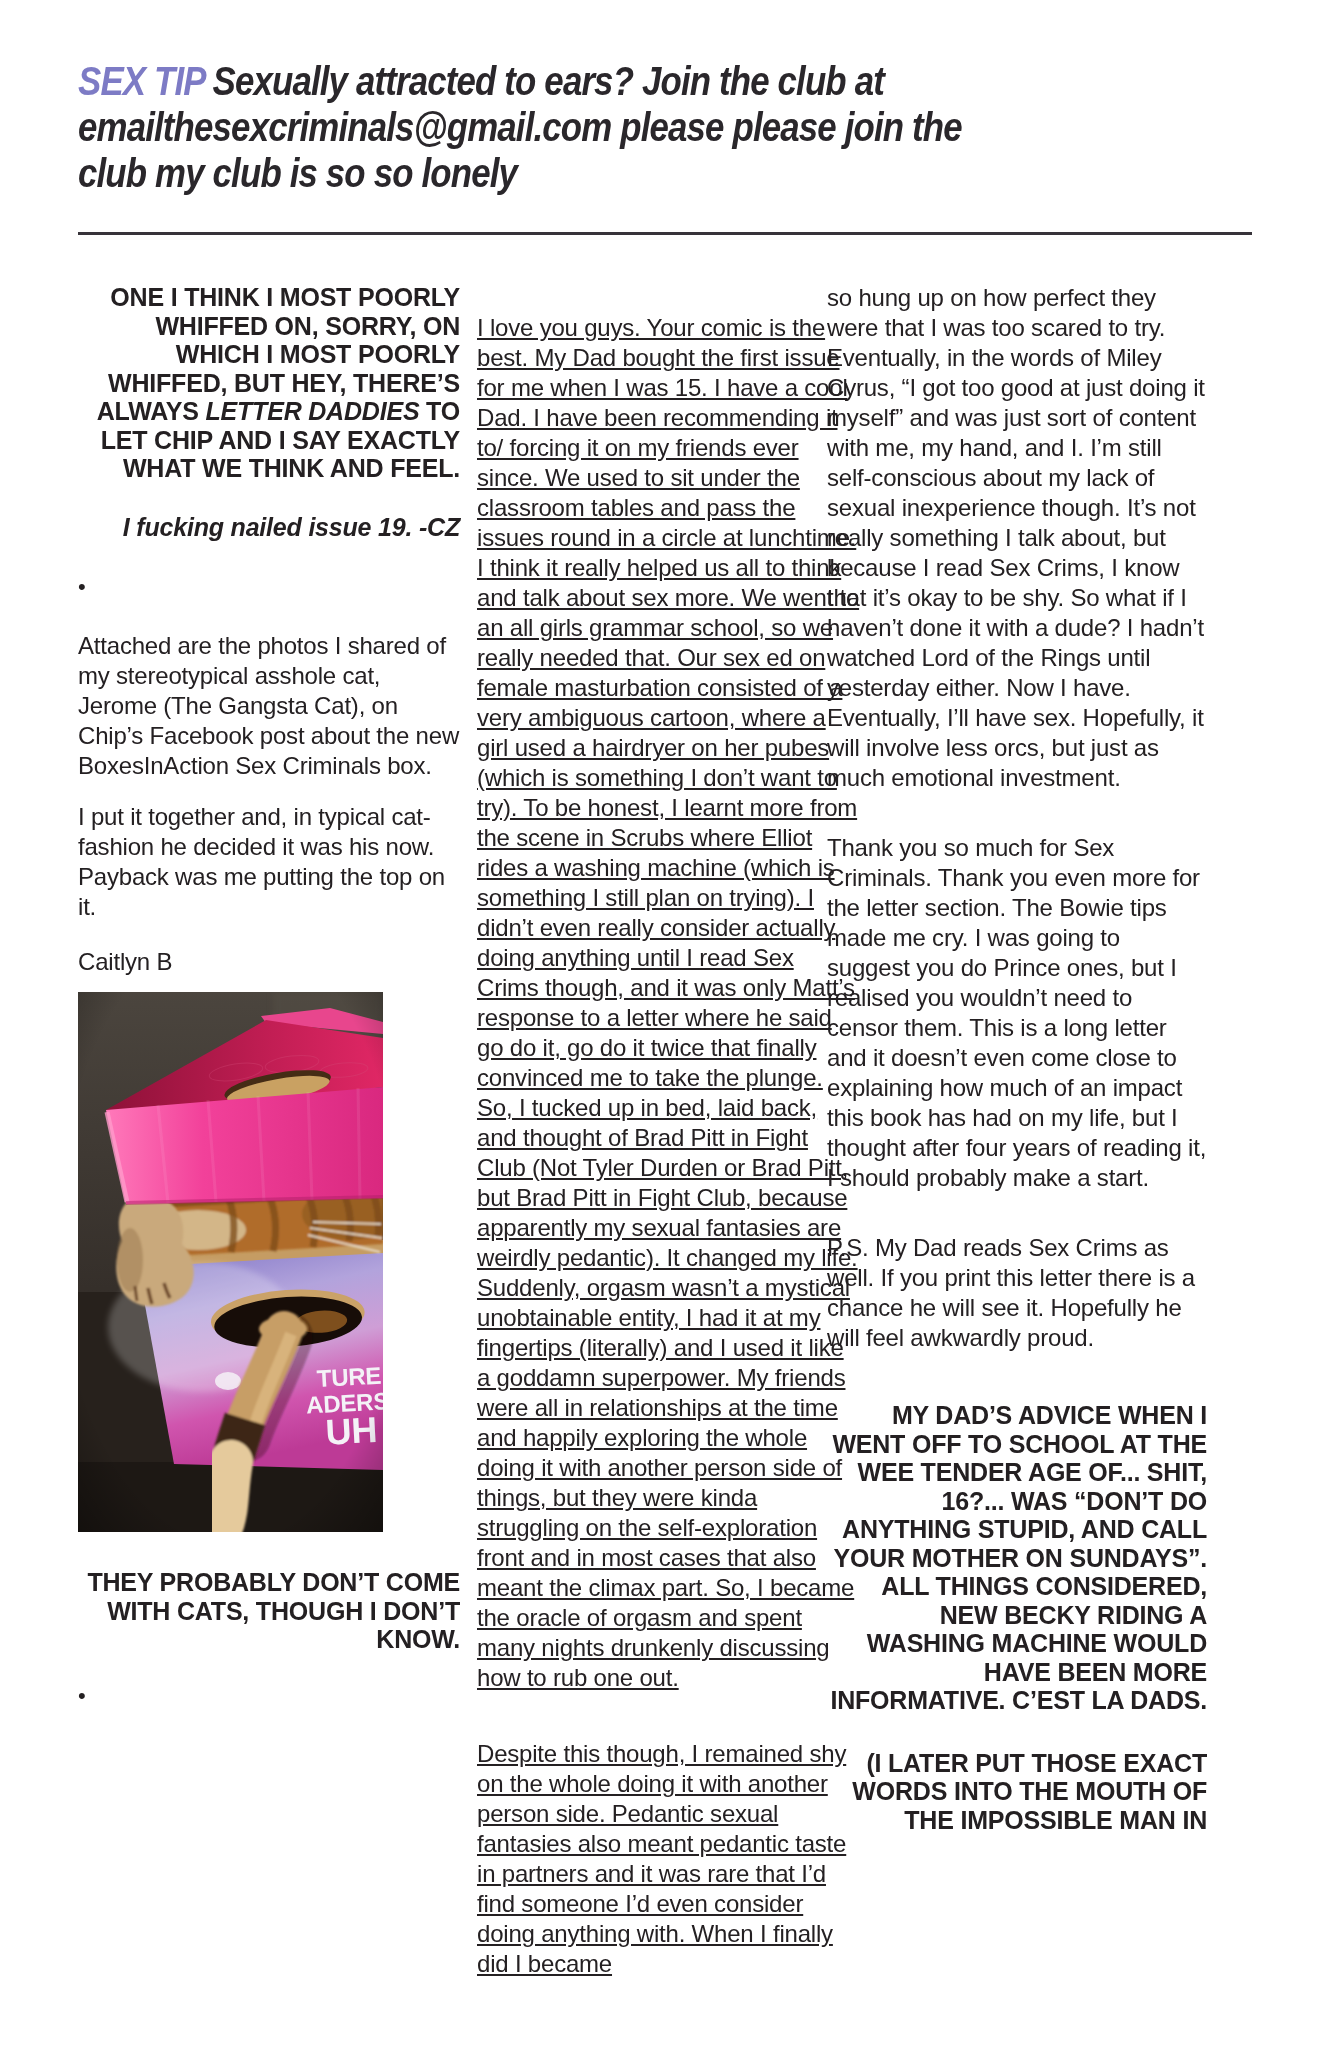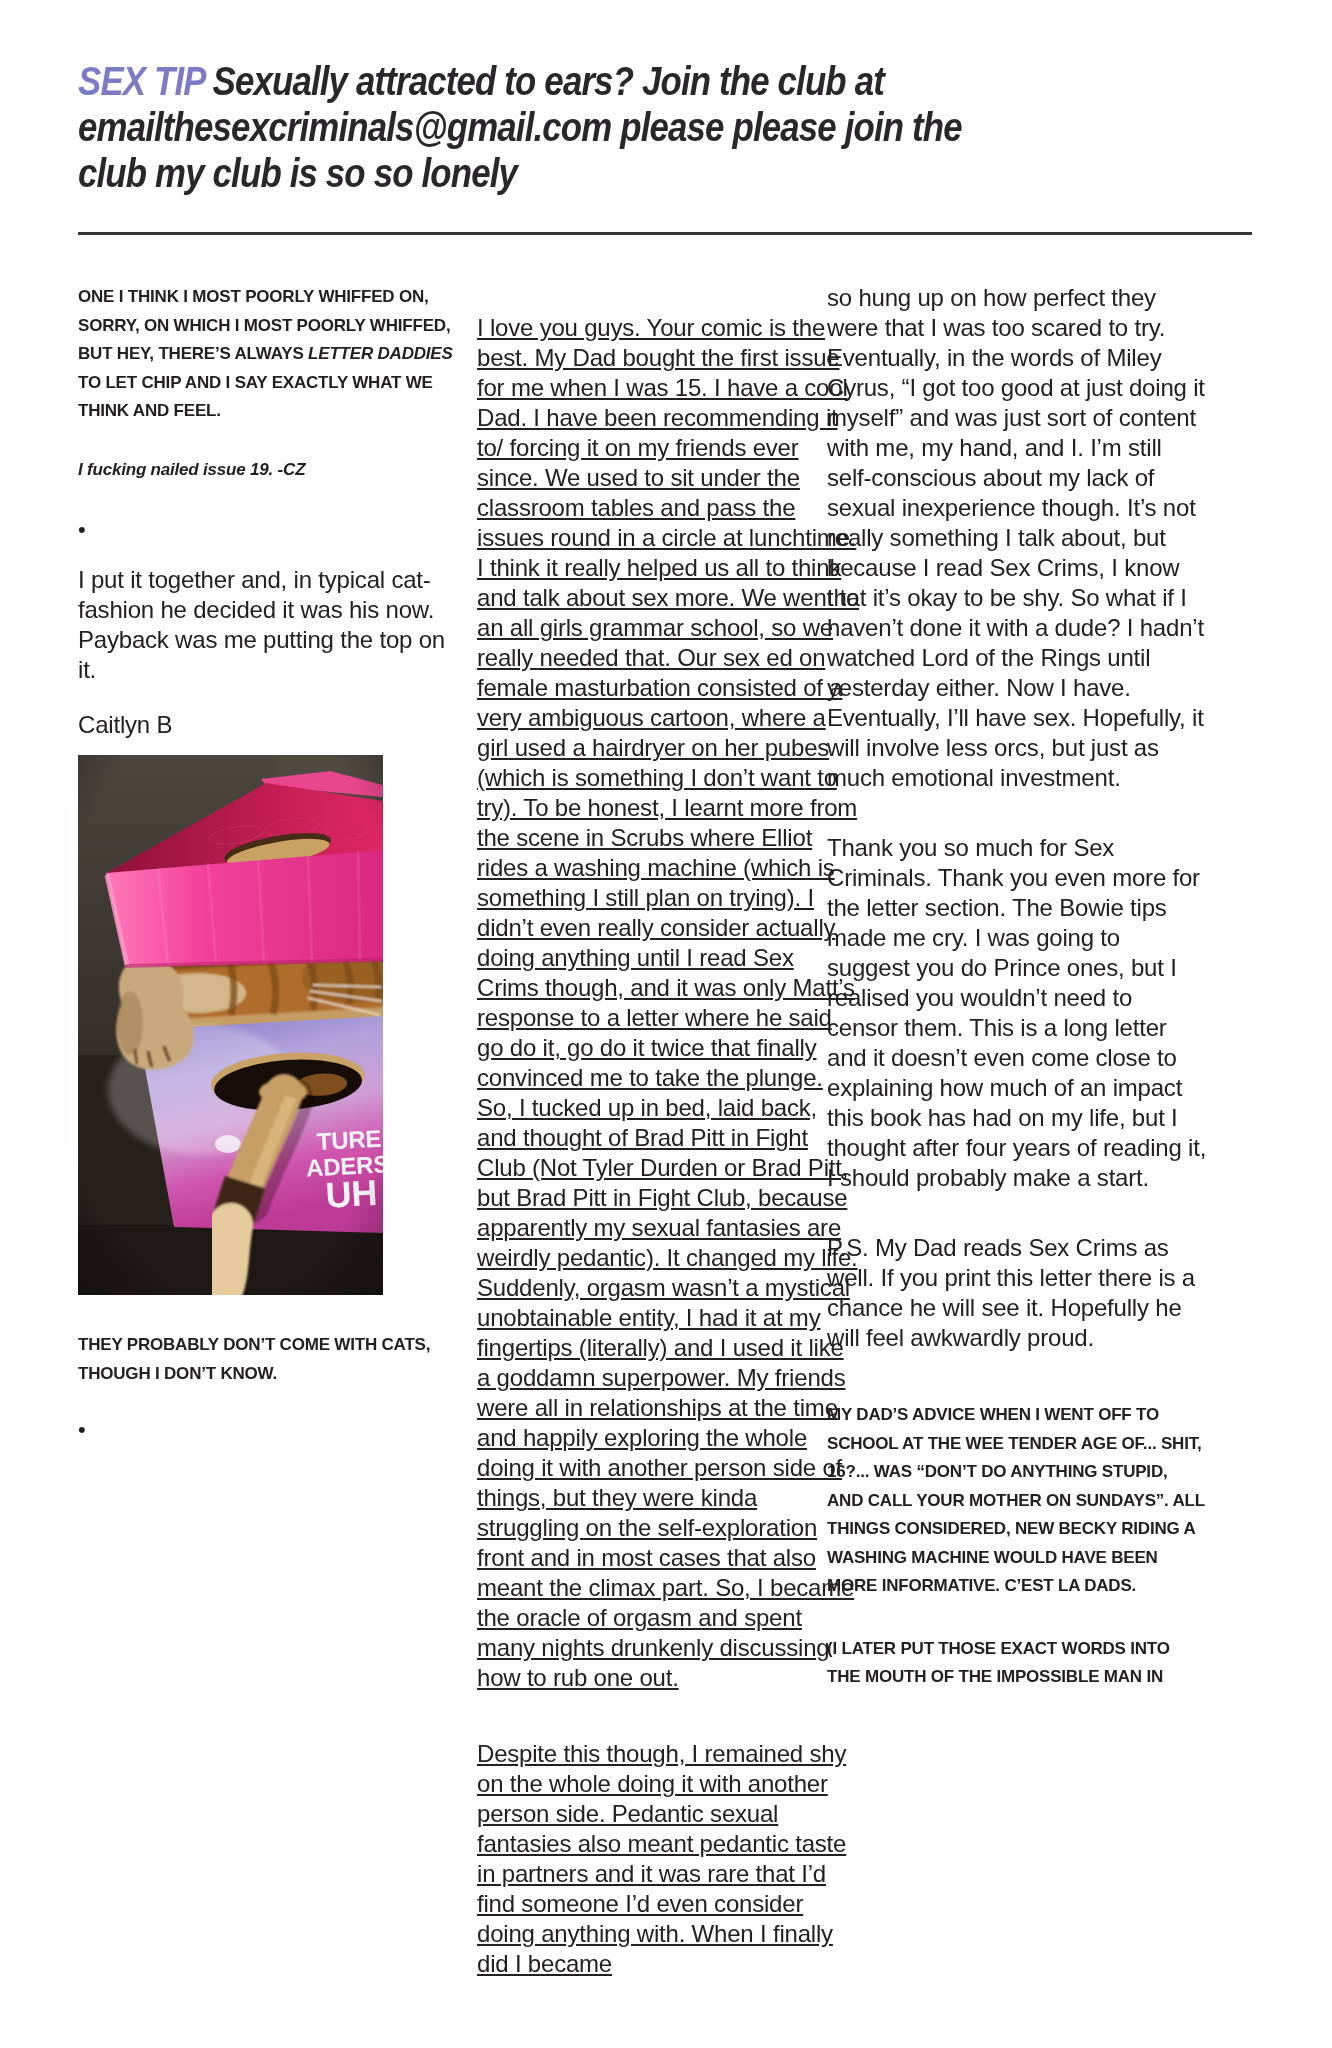--- a/index.html
+++ b/index.html
@@ -23,21 +23,21 @@
   }
   
   .col {
     position:absolute; top:283px;
     font-size:24px; line-height:30px; letter-spacing:-0.2px;
   }
   #col-left  { left:78px;  width:382px; }
   #col-mid   { left:477px; width:384px; top:313px;text-decoration:underline; }
   #col-right { left:827px; width:380px; }
   .col p { margin:0; }
-  .bb { font-weight:bold; font-size:17px; line-height:28.5px; overflow-wrap:anywhere; }
+  .bb { font-weight:bold; font-size:25px; line-height:28.5px; overflow-wrap:anywhere;text-align:right; }
   .it { font-style:italic; }
   .bullet { font-size:22px; line-height:28px; }
   .blk { display:block; }
   #cat-photo { display:block; margin-top:15px; }
 </style>
 </head>
 <body>
 
 <div id="page">
 
@@ -48,20 +48,21 @@
     <div>emailthesexcriminals@gmail.com please please join the</div>
     <div>club my club is so so lonely</div>
   </header>
 
   <div class="rule"></div>
 
   <section class="col" id="col-left">
     <p class="bb"><span>ONE I THINK I MOST POORLY WHIFFED ON, SORRY, ON WHICH I MOST POORLY WHIFFED, BUT HEY, THERE’S ALWAYS </span><i class="it">LETTER DADDIES</i><span> TO LET CHIP AND I SAY EXACTLY WHAT WE THINK AND FEEL.</span></p>
     <p class="bb it" style="margin-top:30px">I fucking nailed issue 19. -CZ</p>
     <p class="bullet" style="margin-top:32px">•</p>
+    <p style="margin-top:30px">Attached are the photos I shared of my stereotypical asshole cat, Jerome (The Gangsta Cat), on Chip’s Facebook post about the new BoxesInAction Sex Criminals box.</p>
     <p style="margin-top:21px">I put it together and, in typical cat-fashion he decided it was his now. Payback was me putting the top on it.</p>
     <p style="margin-top:25px">Caitlyn B</p>
 
     <svg id="cat-photo" width="305" height="540" viewBox="0 0 305 540" xmlns="http://www.w3.org/2000/svg">
       <defs>
         <linearGradient id="wallG" x1="0" y1="0" x2="0" y2="1">
           <stop offset="0" stop-color="#4b453e"></stop>
           <stop offset="0.55" stop-color="#352f2a"></stop>
           <stop offset="1" stop-color="#211c18"></stop>
         </linearGradient>

